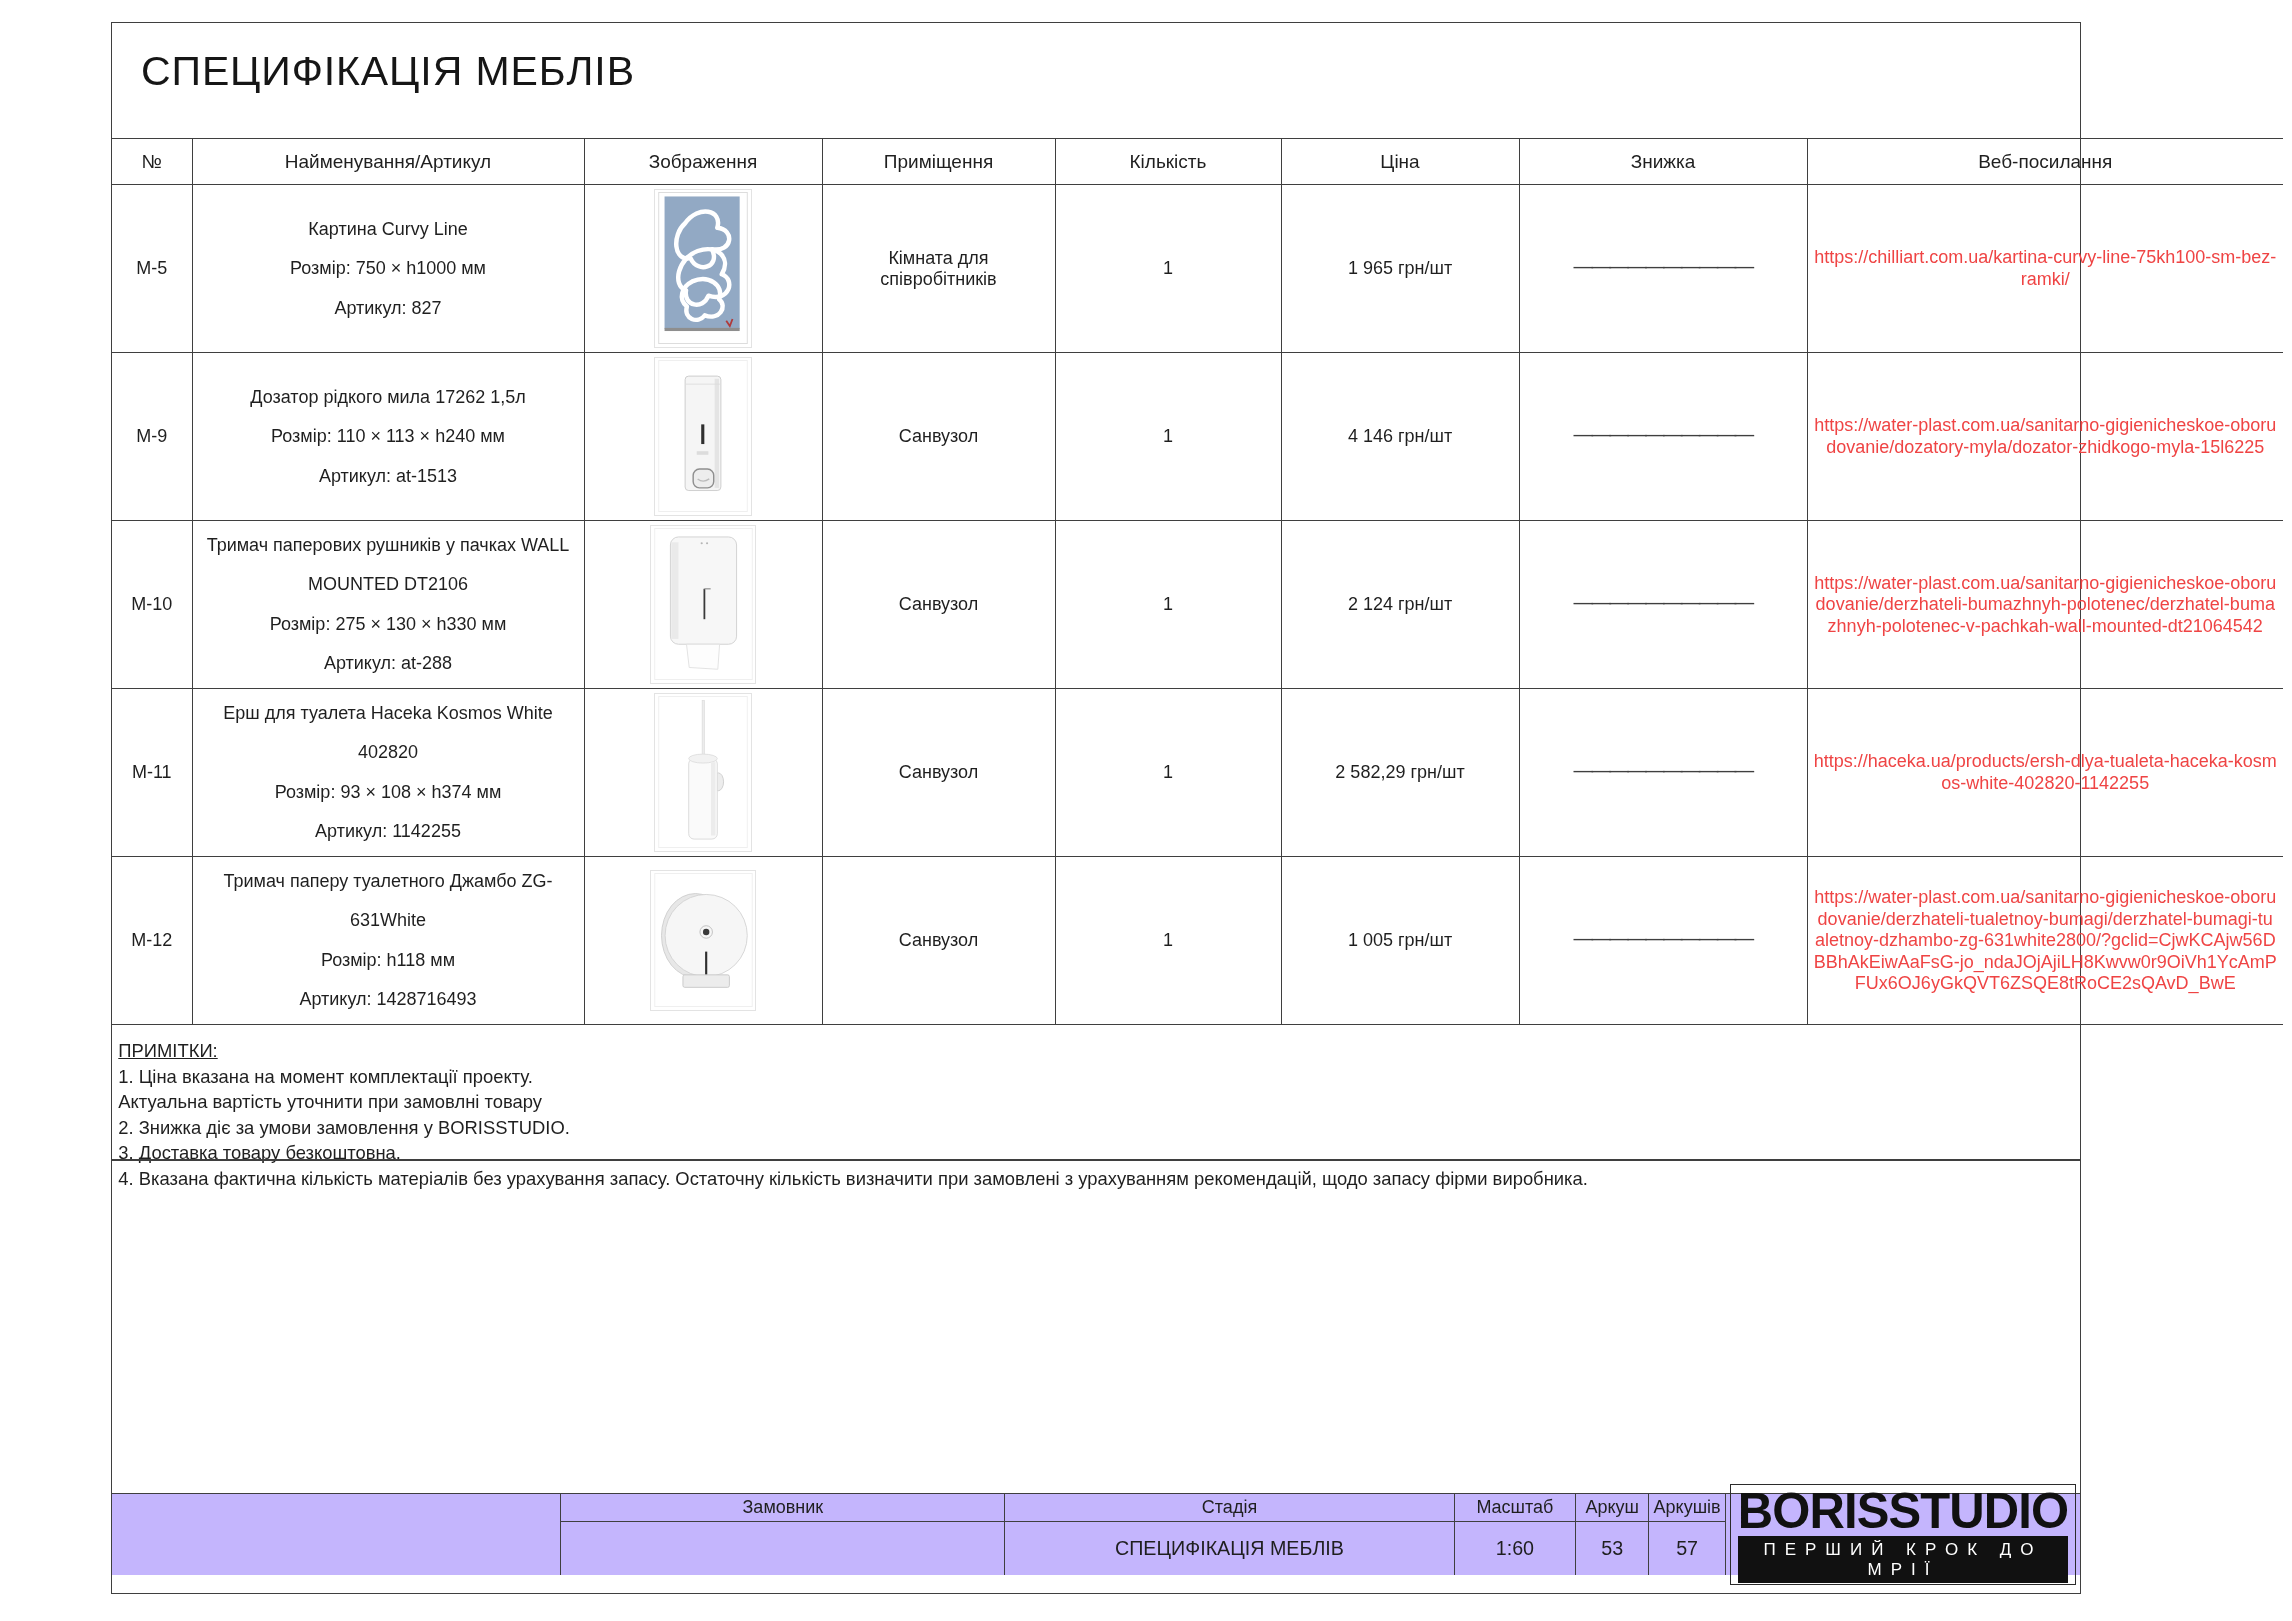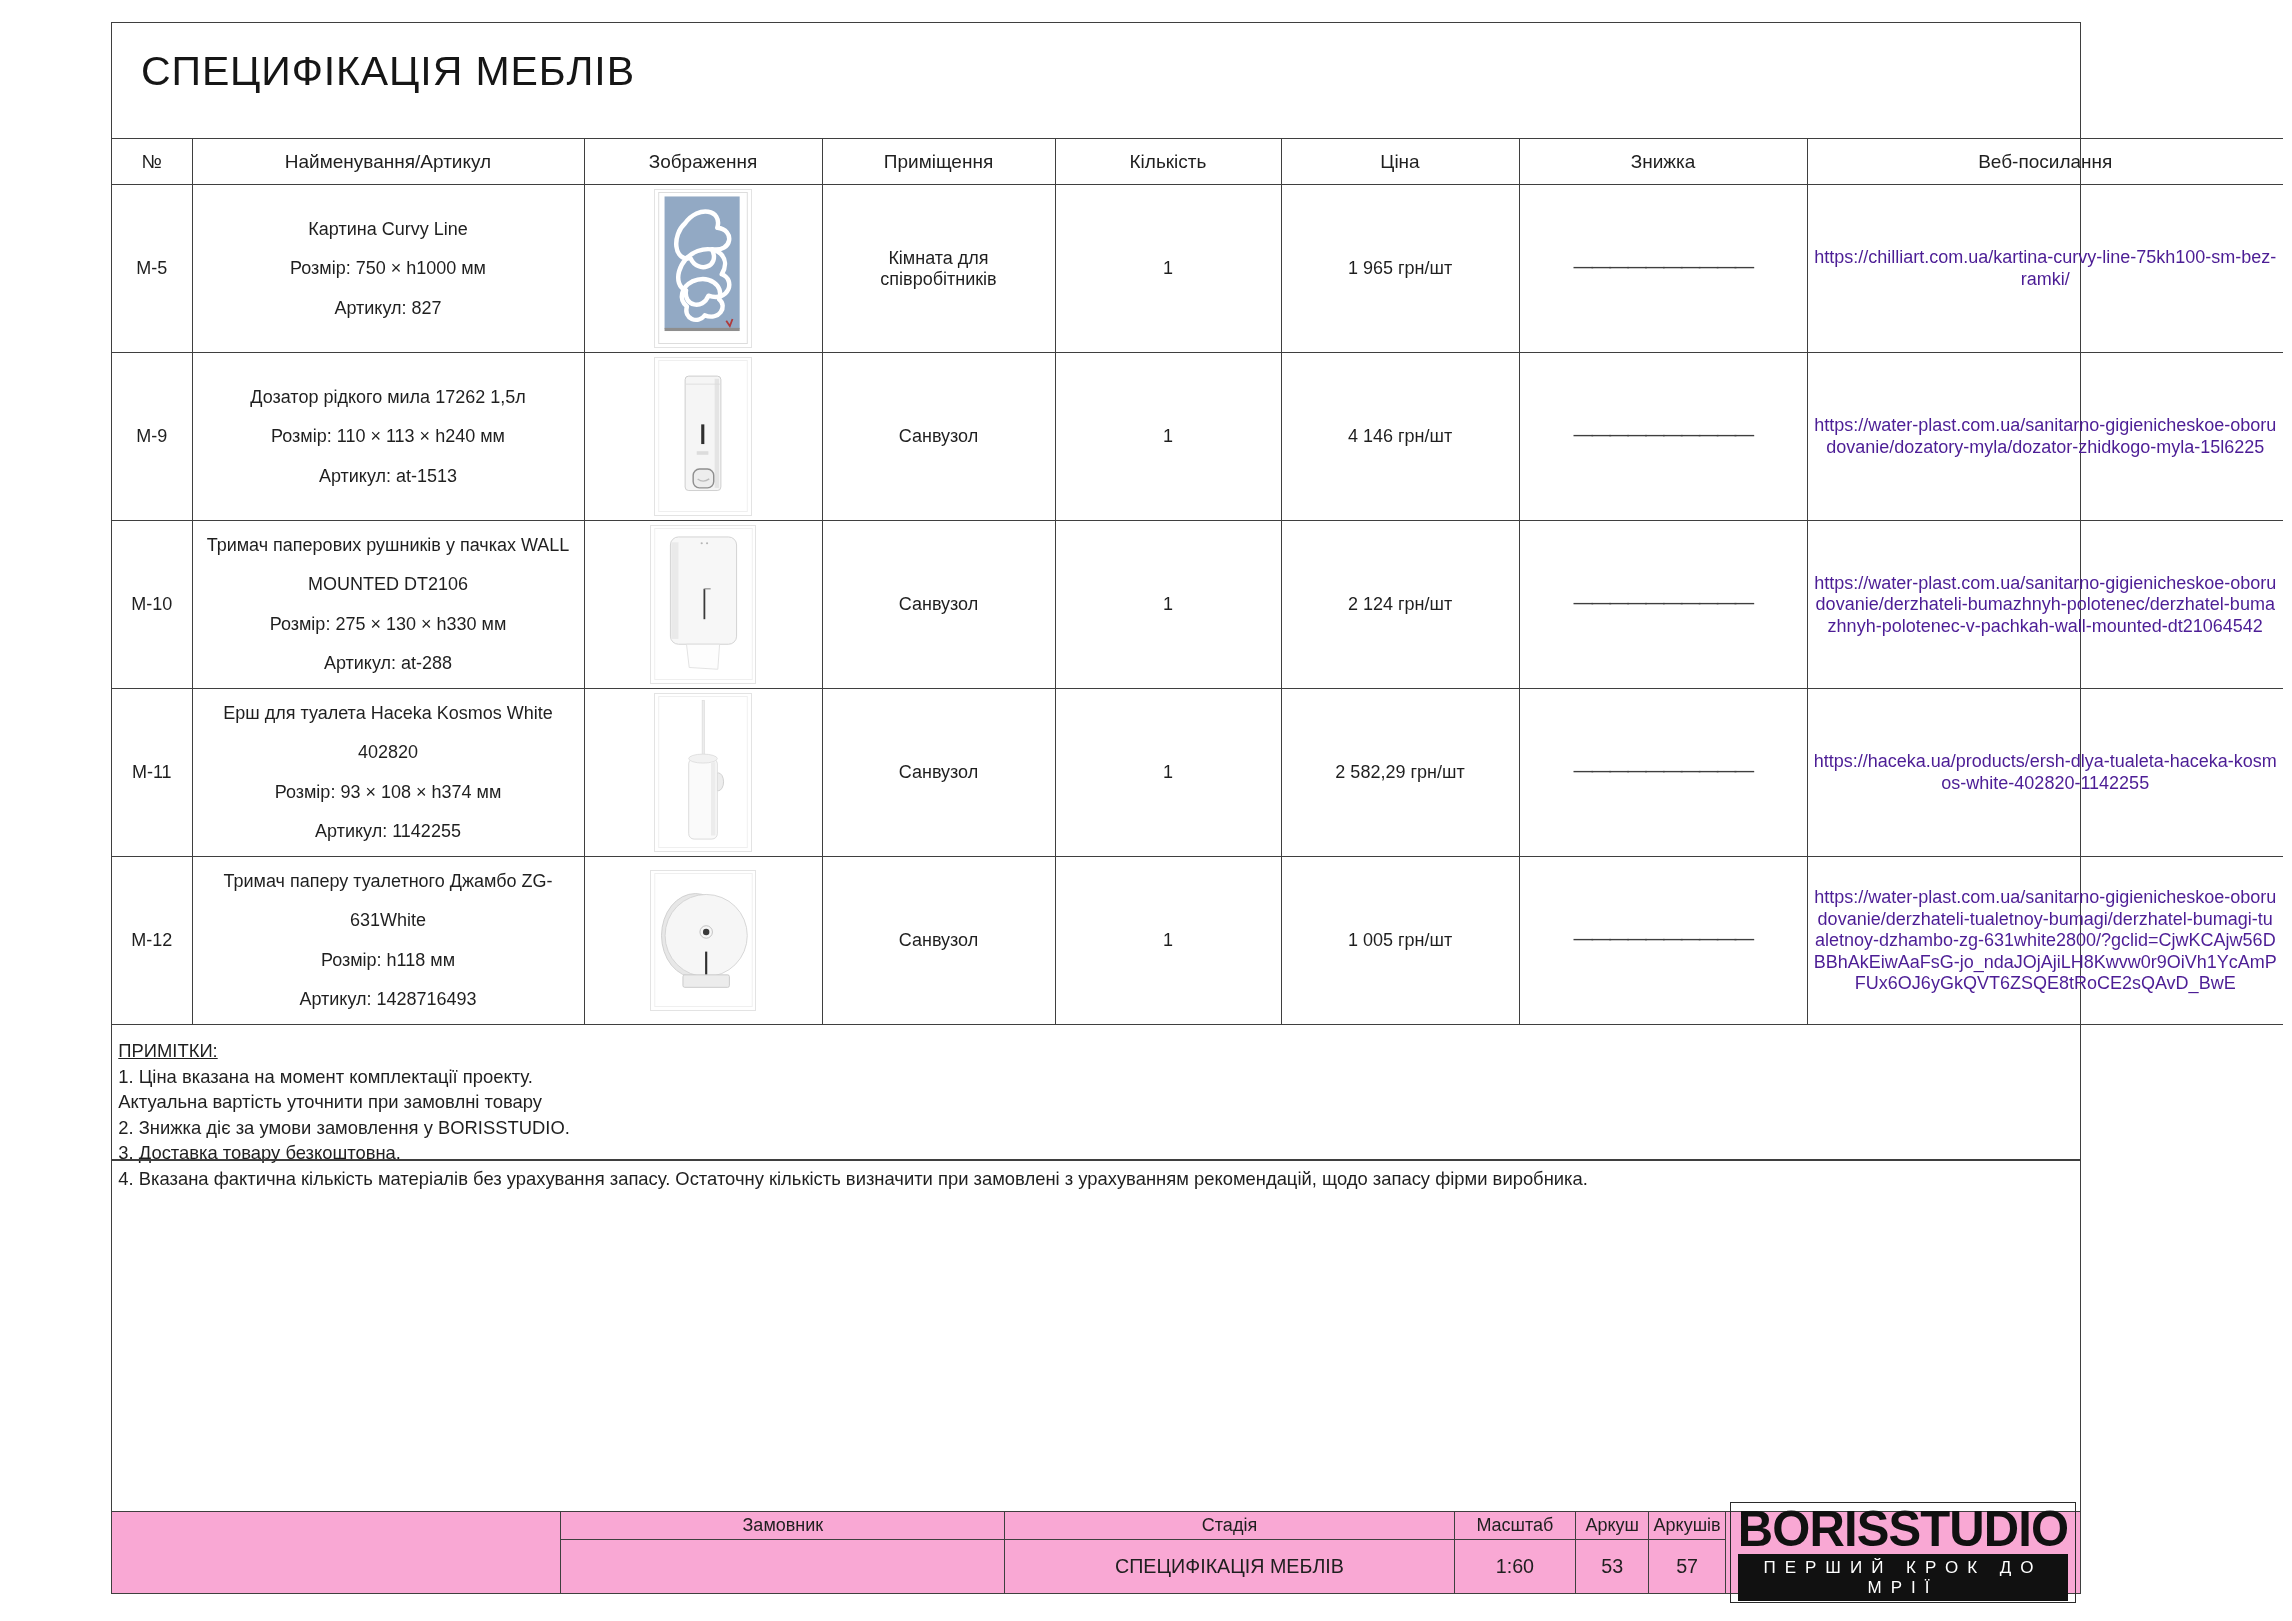--- a/index.html
+++ b/index.html
@@ -26,37 +26,37 @@
   }
   table.spec th { height:45px; font-size:19px; }
   table.spec td { height:167px; font-size:18px; }
   table.spec th:first-child, table.spec td:first-child { border-left:none; }
   table.spec th:last-child,  table.spec td:last-child  { border-right:none; }
   col.c-num{width:80px} col.c-name{width:392px} col.c-img{width:238px}
   col.c-room{width:233px} col.c-qty{width:226px} col.c-price{width:238px}
   col.c-disc{width:288px} col.c-link{width:476px}
   td.name-cell { line-height:2.2; font-size:17.5px; padding:0 3.6px; }
   td.link-cell { font-size:15.7px; line-height:21.5px; padding:0 1.8px; }
-  td.link-cell a { color:#4c1d95; text-decoration:none; word-break:break-all; }
+  td.link-cell a { color:#ef4444; text-decoration:none; word-break:break-all; }
   .dash {
     display:inline-block; font-size:19.7px; letter-spacing:-1.8px; color:#3f3f3f;
     white-space:nowrap; transform:translateY(-1.8px);
   }
   .photo {
     display:inline-flex; align-items:center; justify-content:center;
     background:#fff; border:0.9px solid #e3e3e3; padding:2.7px;
   }
   
   .notes { position:absolute; left:6.3px; right:9px; top:987px; font-size:18.4px; line-height:25.5px; text-align:left; }
   .notes .nh { text-decoration:underline;margin-top:28px; }
   .notes-sep { position:absolute; left:0; right:0; top:1136px; border-top:2.7px solid #3f3f3f; }
   
   .footer {
-    position:absolute; left:0; right:0; bottom:0; height:82px;
-    border-top:1.8px solid #3f3f3f; display:flex; box-sizing:border-box; background:#f9a8d4;
+    position:absolute; left:0; right:0; bottom:18px; height:82px;
+    border-top:1.8px solid #3f3f3f; display:flex; box-sizing:border-box; background:#c4b5fd;
   }
   .f-cell { border-right:1.8px solid #3f3f3f; box-sizing:border-box; display:flex; flex-direction:column; }
   .f-cell:last-child { border-right:none; }
   .f-head { height:27px; border-bottom:1.8px solid #3f3f3f; display:flex; align-items:center; justify-content:center; font-size:18px; }
   .f-val  { flex:1; display:flex; align-items:center; justify-content:center; font-size:19.7px; }
   .w0{width:474px} .w1{width:468px} .w2{width:474px} .w3{width:128px} .w4{width:77px} .w5{width:81px}
   .f-logo-cell { flex:1; align-items:center; justify-content:center; padding:2.7px 3.6px; }
   .f-logo { border:1.8px solid #2b2b2b; flex:1; display:flex; flex-direction:column; justify-content:center; padding:1.8px 7.2px; box-sizing:border-box; }
   .logo-word { font-size:49px; font-weight:800; letter-spacing:-0.9px; line-height:1.0; color:#111; text-align:center; transform:scaleY(1.02); }
   .logo-bar  { background:#111; color:#fff; text-align:center; font-size:17px; letter-spacing:9px; padding:3.6px 0 2.7px; margin-top:0; }

